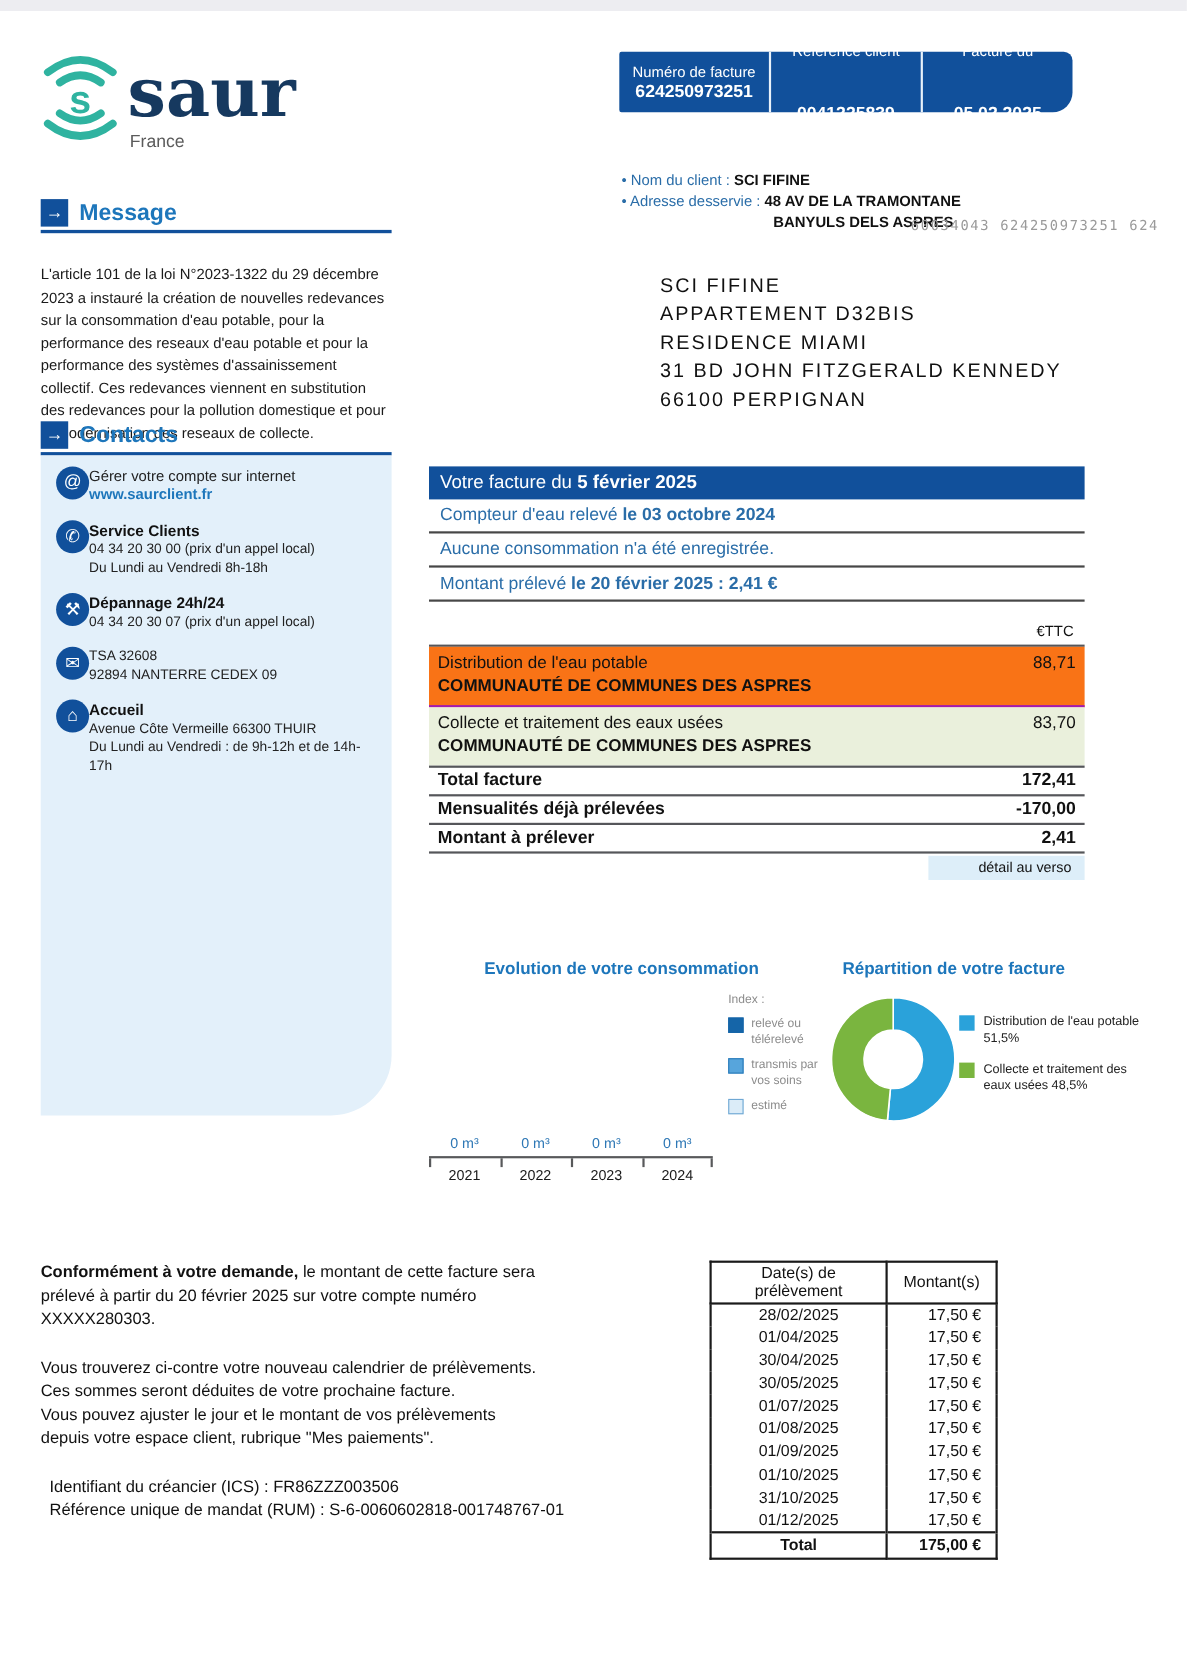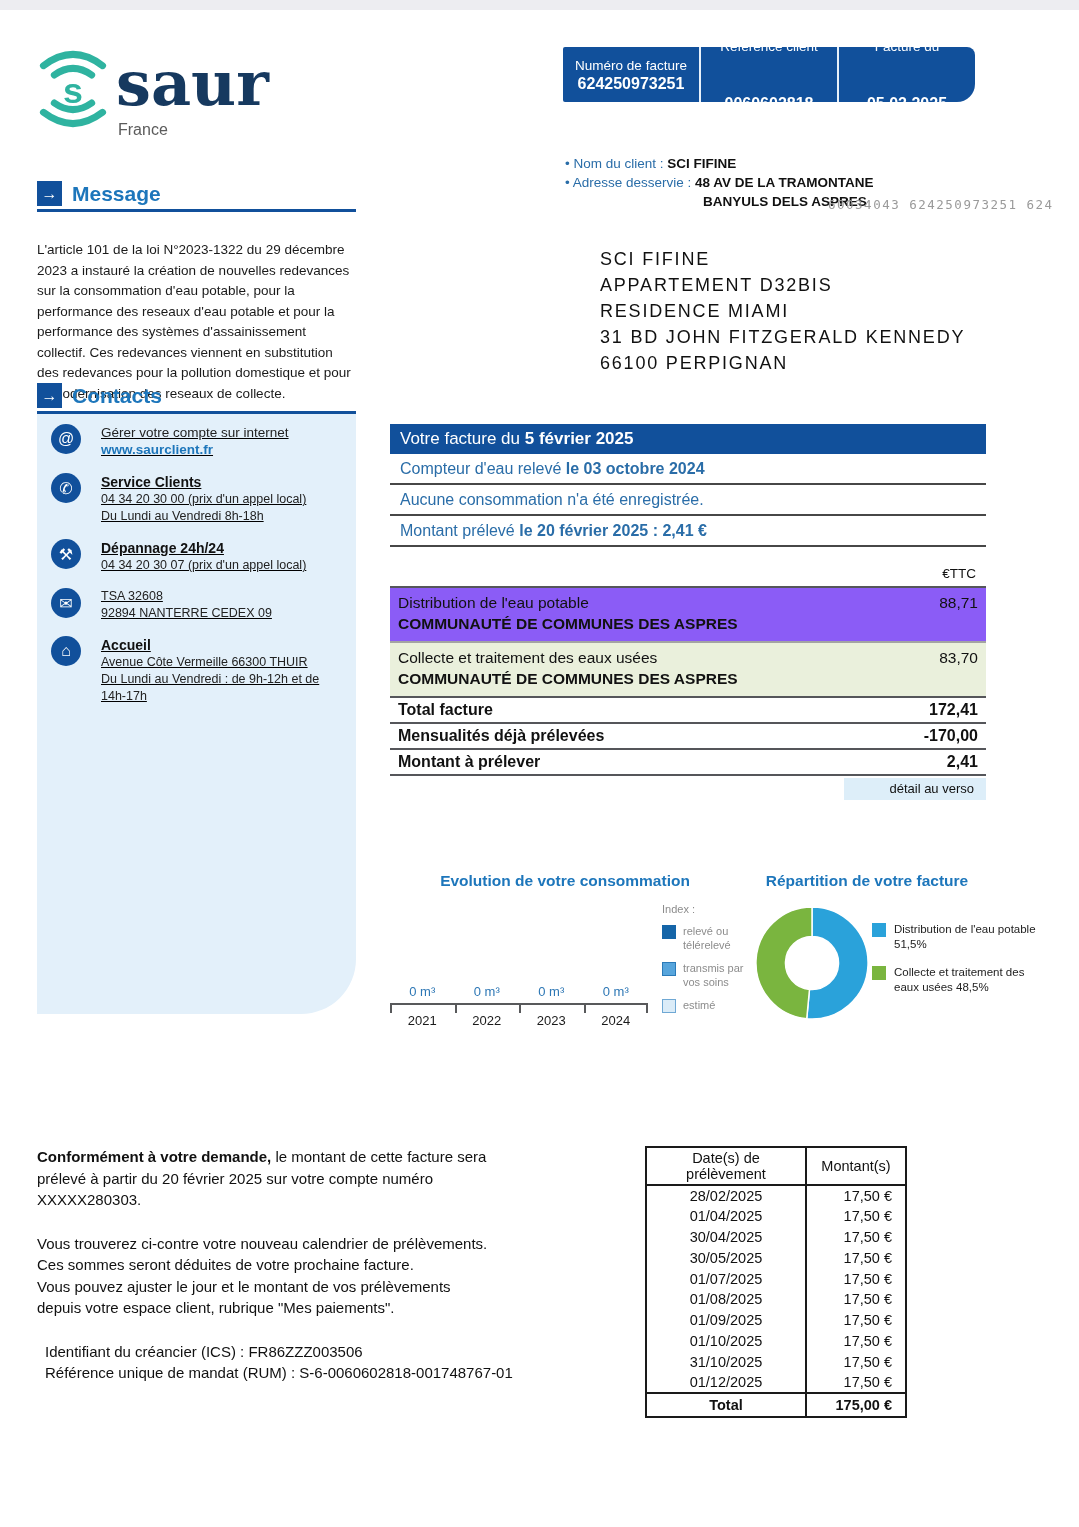--- a/index.html
+++ b/index.html
@@ -35,49 +35,49 @@
   .section-title { margin-left:10px; font-size:21px; font-weight:bold; color:#1d76bb; }
   .section-rule { height:3px; background:#11509b; margin-top:3px; }
 
   .message { position:absolute; left:37px; top:181px; width:319px; }
   .message-body { margin-top:28px; font-size:13.5px; line-height:20.5px; color:#1a1a1a; }
 
   .contacts { position:absolute; left:37px; top:383px; width:319px; }
   .contacts-panel { background:#e3f0fa; border-radius:0 0 55px 0; height:600px; padding:9px 10px 0 14px; }
   .c-item { display:flex; margin-bottom:13px; }
   .c-icon { flex:0 0 30px; width:30px; height:30px; border-radius:50%; background:#11509b; color:#fff; font-size:16px; display:flex; align-items:center; justify-content:center; margin-top:1px; }
-  .c-text { margin-left:20px; padding-top:1px;text-decoration:underline; }
+  .c-text { margin-left:0; padding-top:1px; }
   .c-title { font-size:14px; font-weight:bold; color:#111; line-height:18px; }
   .c-line { font-size:12.5px; color:#222; line-height:17px; }
   .c-link { font-size:13.5px; font-weight:bold; color:#1d76bb; line-height:18px; }
 
   
   .summary { position:absolute; left:390px; top:424px; width:596px; }
   .summary-bar { height:30px; background:#11509b; color:#fff; font-size:17px; display:flex; align-items:center; padding-left:10px; }
   .summary-row { font-size:16px; color:#2a6da8; padding:6px 0 5px 10px; border-bottom:2px solid #474747; }
   .b { font-weight:bold; }
 
   .ttc { position:absolute; left:390px; top:566px; width:586px; text-align:right; font-size:13.5px; color:#111; }
 
   .amt-table { position:absolute; left:390px; top:586px; width:596px; border-top:2px solid #55565a; font-size:15.5px; color:#111; }
   .amt-shaded { padding:4px 8px 7px; }
-  .amt-blue { background:#8b5cf6; border-bottom:2px solid #a3a3a3; }
+  .amt-blue { background:#f97316; border-bottom:2px solid #a21caf; }
   .amt-green { background:#eaf0dc; }
   .amt-line1 { display:flex; justify-content:space-between; line-height:21px; }
   .amt-sub { font-weight:bold; line-height:21px; }
   .amt-total { display:flex; justify-content:space-between; font-weight:bold; font-size:16px; padding:3px 8px; border-top:2px solid #55565a; line-height:18px;gap:36px; }
   .amt-total.last { border-bottom:2px solid #55565a; }
   .verso-note { margin-left:auto; margin-top:2px; width:142px; background:#ddeef9; font-size:13px; text-align:right; padding:3px 12px 4px 0; color:#111; }
 
   
   .chart-title { position:absolute; font-size:15.5px; font-weight:bold; color:#1d76bb; text-align:center; }
   .ct-bar { left:420px; top:872px; width:290px; }
   .ct-pie { left:758px; top:872px; width:218px; }
 
-  .barchart { position:absolute; left:390px; top:984px; width:258px; }
+  .barchart { position:absolute; left:390px; top:1032px; width:258px; }
   .bar-values { display:flex; }
   .bar-values span { flex:1; text-align:center; font-size:13px; color:#2d77b5; }
   .bar-axis { position:relative; margin-top:4px; height:9px; border-top:2px solid #58595b; }
   .bar-axis .tick { position:absolute; top:0; width:2px; height:8px; background:#58595b; }
   .bar-years { display:flex; margin-top:1px; }
   .bar-years span { flex:1; text-align:center; font-size:13px; color:#1a1a1a; }
 
   .bar-legend { position:absolute; left:662px; top:903px; width:90px; }
   .bar-legend-title { font-size:11px; color:#8c8c8c; }
   .bl-item { display:flex; margin-top:9px; }
@@ -123,21 +123,21 @@
     <div class="brand-region">France</div>
   </div>
 
   <div class="refbox">
     <div class="refcell">
       <span class="ref-label">Numéro de facture</span>
       <span class="ref-value">624250973251</span>
     </div>
     <div class="refcell">
       <span class="ref-label">Référence client</span>
-      <span class="ref-value">0060602818</span>
+      <span class="ref-value">0041225839</span>
     </div>
     <div class="refcell">
       <span class="ref-label">Facture du</span>
       <span class="ref-value">05.02.2025</span>
     </div>
   </div>
 
   <div class="client-lines">
     <div>
       <span class="cl-label">• Nom du client : </span><span class="cl-value">SCI FIFINE</span>

